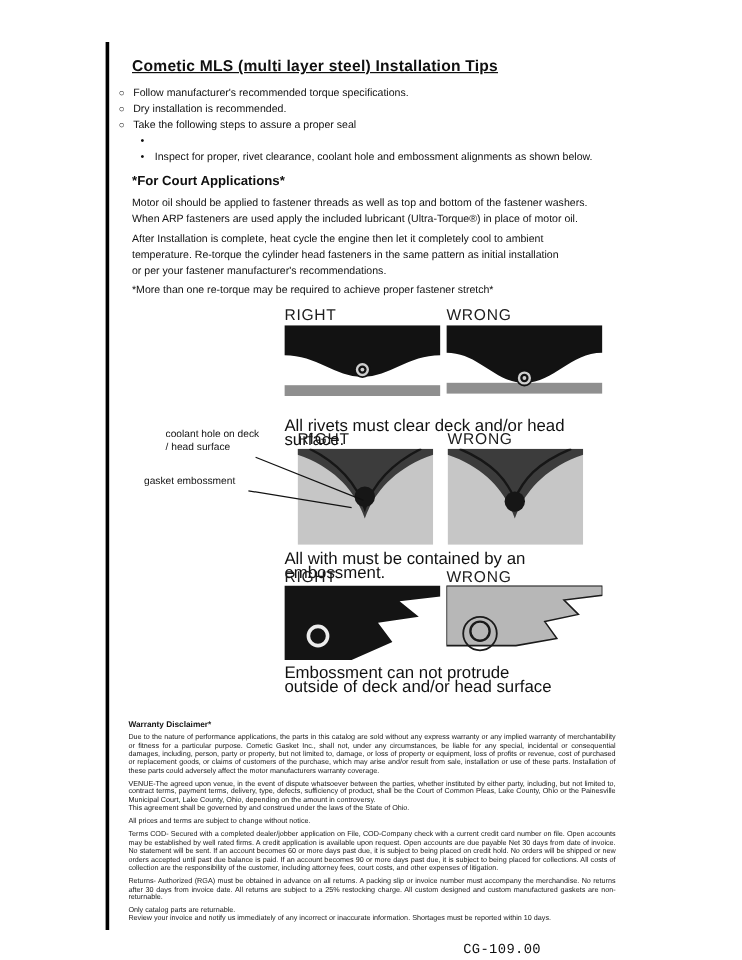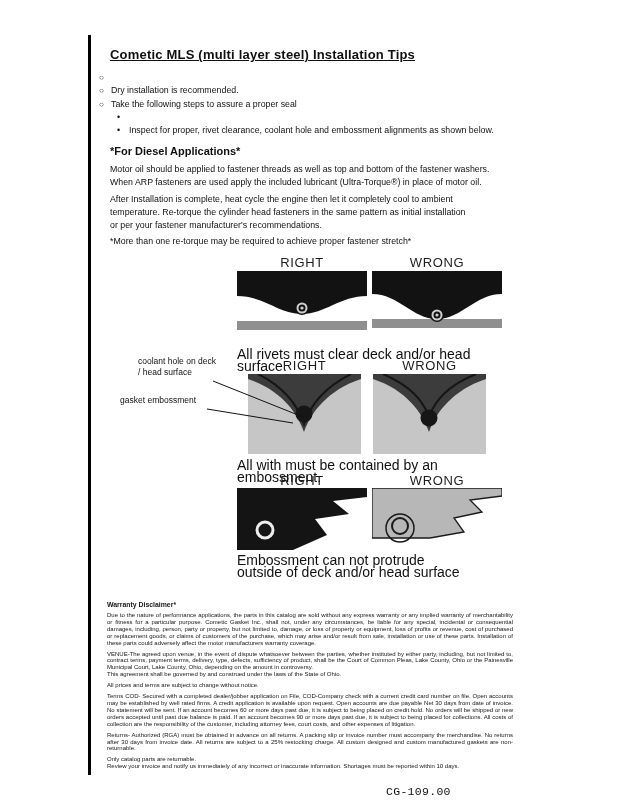--- a/index.html
+++ b/index.html
@@ -15,21 +15,21 @@
   .b .mk { width:12px; flex:0 0 12px; font-size:8px; line-height:13.3px; }
   .b.sub { padding-left:18px; }
   .b.sub .mk { font-size:9px; }
 
   .diesel-h { position:absolute; left:110px; top:118px; font-size:11px; font-weight:bold; }
   .bodytxt { position:absolute; left:110px; width:412px; font-size:8.8px; line-height:13.2px; white-space:pre-line; }
   .p1 { top:136px; }
   .p2 { top:166px; }
   .note { top:208px; }
 
-  .hdr { position:absolute; font-size:13px; letter-spacing:0.6px; text-align:center; color:#1c1c1c; }
+  .hdr { position:absolute; font-size:13px; letter-spacing:0.6px; text-align:left; color:#1c1c1c; }
   .hdr.c1a { left:237px; width:130px; top:228px; }
   .hdr.c2a { left:372px; width:130px; top:228px; }
   .hdr.c1b { left:248px; width:113px; top:331px; }
   .hdr.c2b { left:373px; width:113px; top:331px; }
   .hdr.c1c { left:237px; width:130px; top:446px; }
   .hdr.c2c { left:372px; width:130px; top:446px; }
 
   .dimg { position:absolute; }
   .dimg svg { display:block; width:100%; height:100%; }
   .r1a { left:237px; top:244px; width:130px; height:72px; }
@@ -59,39 +59,40 @@
 <body>
 
 <div class="page">
   <div class="left-rule"></div>
 
   <h1 class="title">Cometic MLS (multi layer steel) Installation Tips</h1>
 
   <div class="tips">
     <div class="b">
       <span class="mk">○</span>
+      <span>Follow manufacturer's recommended torque specifications.</span>
     </div>
     <div class="b">
       <span class="mk">○</span>
       <span>Dry installation is recommended.</span>
     </div>
     <div class="b">
       <span class="mk">○</span>
       <span>Take the following steps to assure a proper seal</span>
     </div>
     <div class="b sub">
       <span class="mk">•</span>
     </div>
     <div class="b sub">
       <span class="mk">•</span>
       <span>Inspect for proper, rivet clearance, coolant hole and embossment alignments as shown below.</span>
     </div>
   </div>
 
-  <h2 class="diesel-h">*For Diesel Applications*</h2>
+  <h2 class="diesel-h">*For Court Applications*</h2>
   <p class="bodytxt p1">Motor oil should be applied to fastener threads as well as top and bottom of the fastener washers.
 When ARP fasteners are used apply the included lubricant (Ultra-Torque®) in place of motor oil.</p>
   <p class="bodytxt p2">After Installation is complete, heat cycle the engine then let it completely cool to ambient
 temperature. Re-torque the cylinder head fasteners in the same pattern as initial installation
 or per your fastener manufacturer's recommendations.</p>
   <p class="bodytxt note">*More than one re-torque may be required to achieve proper fastener stretch*</p>
 
   <div class="hdr c1a">RIGHT</div>
   <div class="hdr c2a">WRONG</div>
   <div class="dimg r1a">

